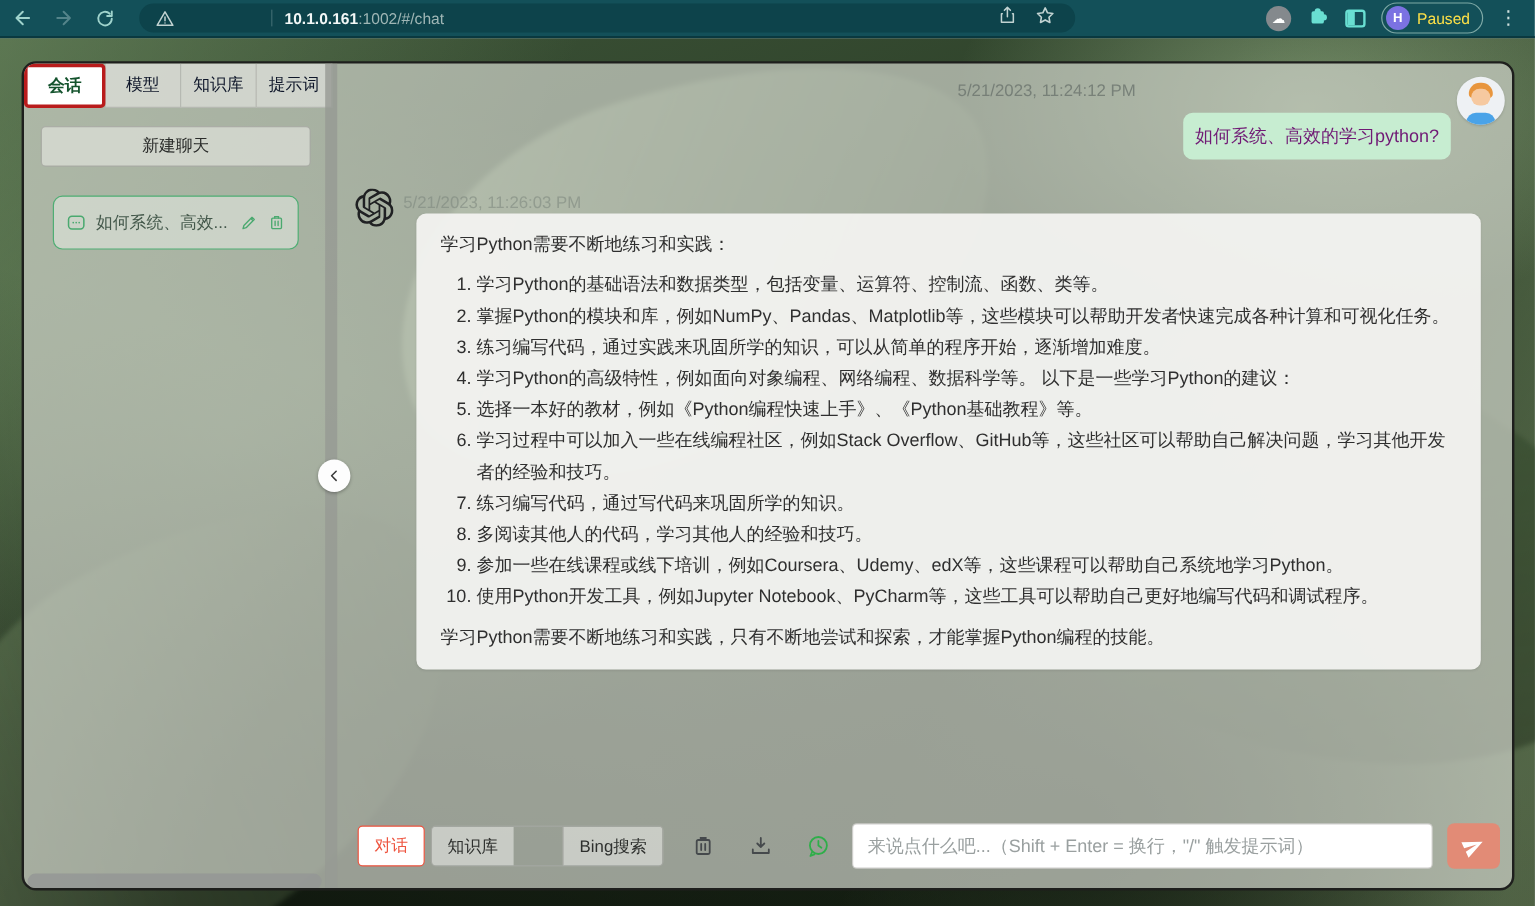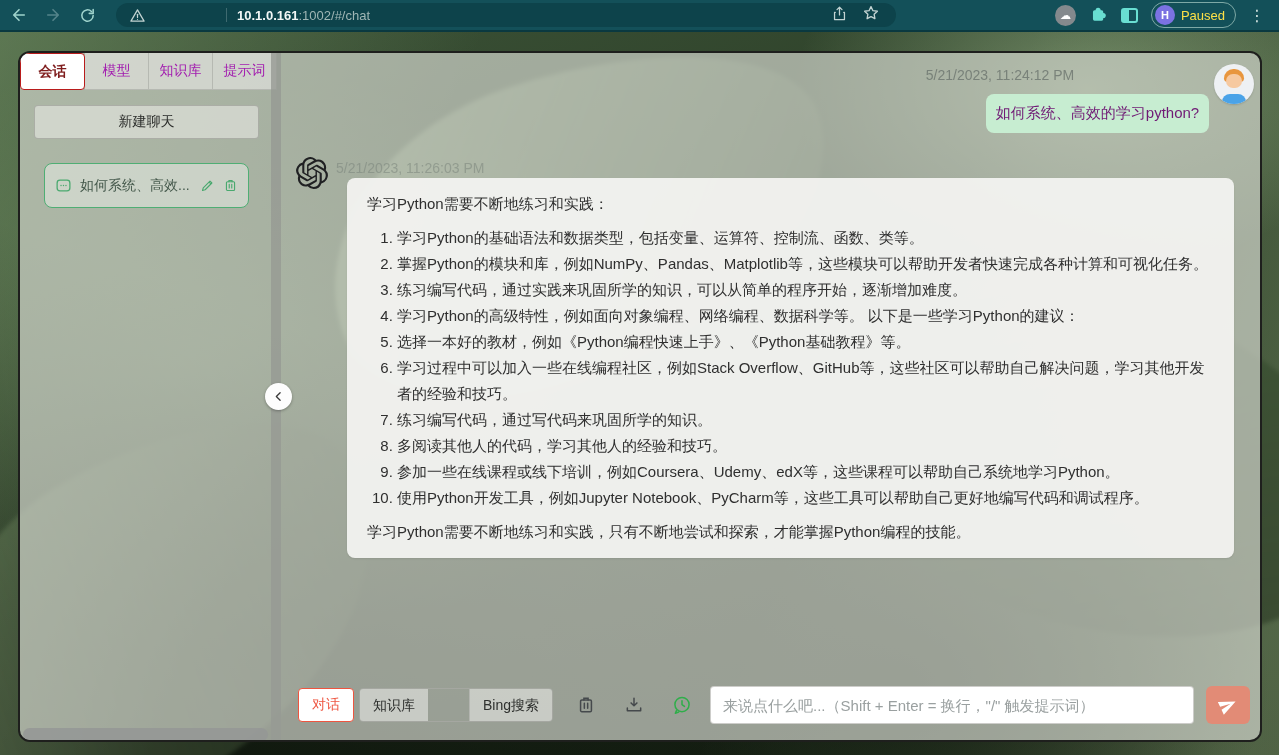--- a/index.html
+++ b/index.html
@@ -41,37 +41,37 @@
   .profile-pill { display:flex; align-items:center; gap:6px; border:1.5px solid #7ea9a6; border-radius:14px; padding:2px 10px 2px 3px; }
   .profile-pill .h { width:20px; height:20px; border-radius:50%; background:#7b72e2; color:#fff; font-size:11px; font-weight:bold; display:flex; align-items:center; justify-content:center; }
   .profile-pill .lbl { color:#fde047; font-size:13px; }
   .kebab { color:#cfe0de; font-size:16px; margin-right:4px; }
 
   
   .card { position:absolute; left:18px; top:51px; width:1244px; height:691px; border:2px solid #1e1f1d; border-radius:12px; background:rgba(205,209,200,.72); overflow:hidden; }
 
   
   .tabbar { position:absolute; left:0; top:0; width:257px; height:37px; display:flex; }
-  .tab { flex:1; display:flex; align-items:center; justify-content:center; font-size:14px; color:#a21caf; background:rgba(232,232,229,.62); border-right:1px solid rgba(160,162,156,.55); border-bottom:1px solid rgba(160,162,156,.55); }
-  .tab.active { background:#fff; color:#7f1d1d; border:1px solid #b91c1c; border-radius:4px; font-weight:bold; }
+  .tab { flex:1; display:flex; align-items:center; justify-content:center; font-size:14px; color:#0f172a; background:rgba(232,232,229,.62); border-right:1px solid rgba(160,162,156,.55); border-bottom:1px solid rgba(160,162,156,.55); }
+  .tab.active { background:#fff; color:#14532d; border:3px solid #b91c1c; border-radius:4px; font-weight:bold; }
 
   .new-chat { position:absolute; left:14px; top:52px; width:225px; height:34px; background:rgba(238,238,235,.55); border:1px solid rgba(150,152,146,.65); border-radius:4px; display:flex; align-items:center; justify-content:center; font-size:14px; color:#2b2d2b; }
 
   .conv-item { position:absolute; left:24px; top:110px; width:205px; height:45px; border:1px solid #4fae74; border-radius:8px; background:rgba(243,249,244,.45); display:flex; align-items:center; padding:0 10px; gap:8px; color:#4aa96f; }
   .conv-item .title { font-size:14px; color:#44584b; flex:1; white-space:nowrap; overflow:hidden; }
   .conv-item svg { flex:0 0 auto; }
 
   
   .vdivider { position:absolute; left:251px; top:0; width:10px; height:691px; background:rgba(150,154,148,.8); }
   .collapse-btn { position:absolute; left:245px; top:330px; width:27px; height:27px; border-radius:50%; background:#fdfdfd; box-shadow:0 1px 3px rgba(0,0,0,.3); display:flex; align-items:center; justify-content:center; z-index:5; }
   .hscroll { position:absolute; left:3px; top:675px; width:245px; height:13px; border-radius:7px; background:rgba(148,151,149,.85); }
 
   
   .ts { position:absolute; font-size:14px; color:rgba(108,116,110,.8); }
-  .ts-user { top:14px; left:778px; width:404px; text-align:center; }
+  .ts-user { top:14px; left:778px; width:404px; text-align:left; }
   .ts-bot { top:107px; left:316px; color:rgba(118,127,120,.5); }
   .avatar { position:absolute; left:1194px; top:11px; width:40px; height:40px; border-radius:50%; background:#eef1f4; overflow:hidden; box-shadow:0 1px 2px rgba(0,0,0,.15); }
   .avatar .hair { position:absolute; left:10px; top:5px; width:20px; height:13px; background:#e8963e; border-radius:10px 10px 4px 4px; }
   .avatar .face { position:absolute; left:12px; top:10px; width:16px; height:14px; background:#f6c9a0; border-radius:7px; }
   .avatar .body { position:absolute; left:8px; top:30px; width:24px; height:12px; background:#4aa3e8; border-radius:8px 8px 0 0; }
   .user-bubble { position:absolute; left:966px; top:41px; width:223px; height:39px; background:#c7edd1; border-radius:8px; display:flex; align-items:center; justify-content:center; font-size:15px; color:#701a75; }
 
   
   .bot-logo { position:absolute; left:276px; top:104px; width:32px; height:32px; }
   .bot-panel { position:absolute; left:327px; top:125px; width:887px; background:rgba(244,244,242,.93); border-radius:8px; padding:13px 20px; font-size:15px; color:#2f2f2f; line-height:26px; box-shadow:0 1px 2px rgba(0,0,0,.08); }

